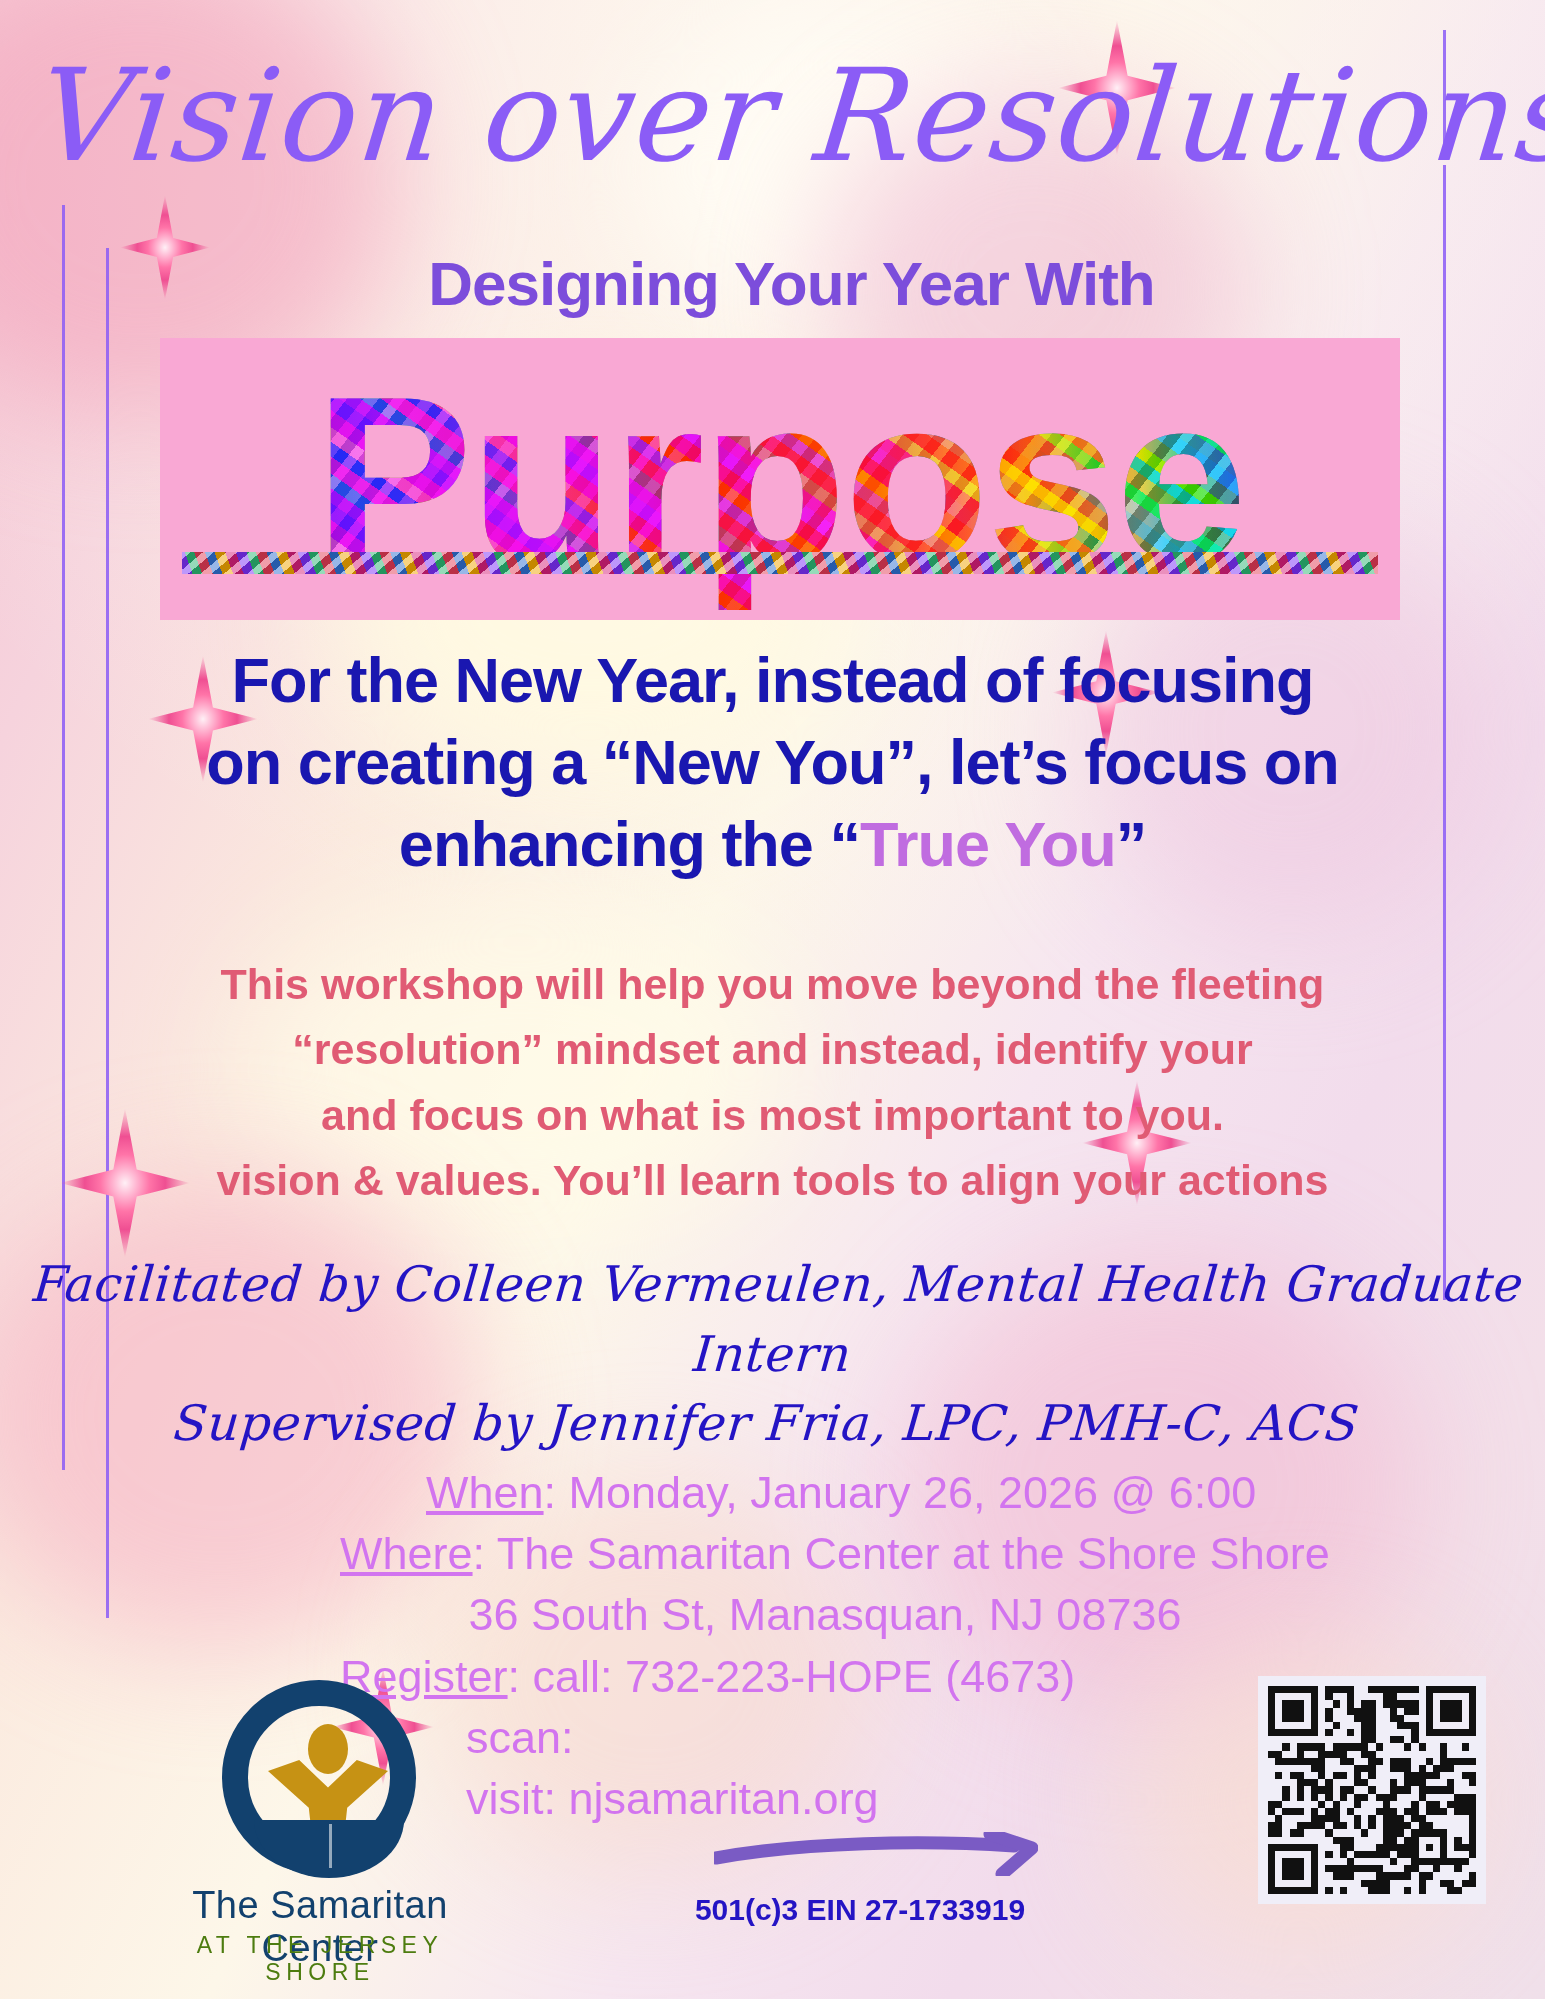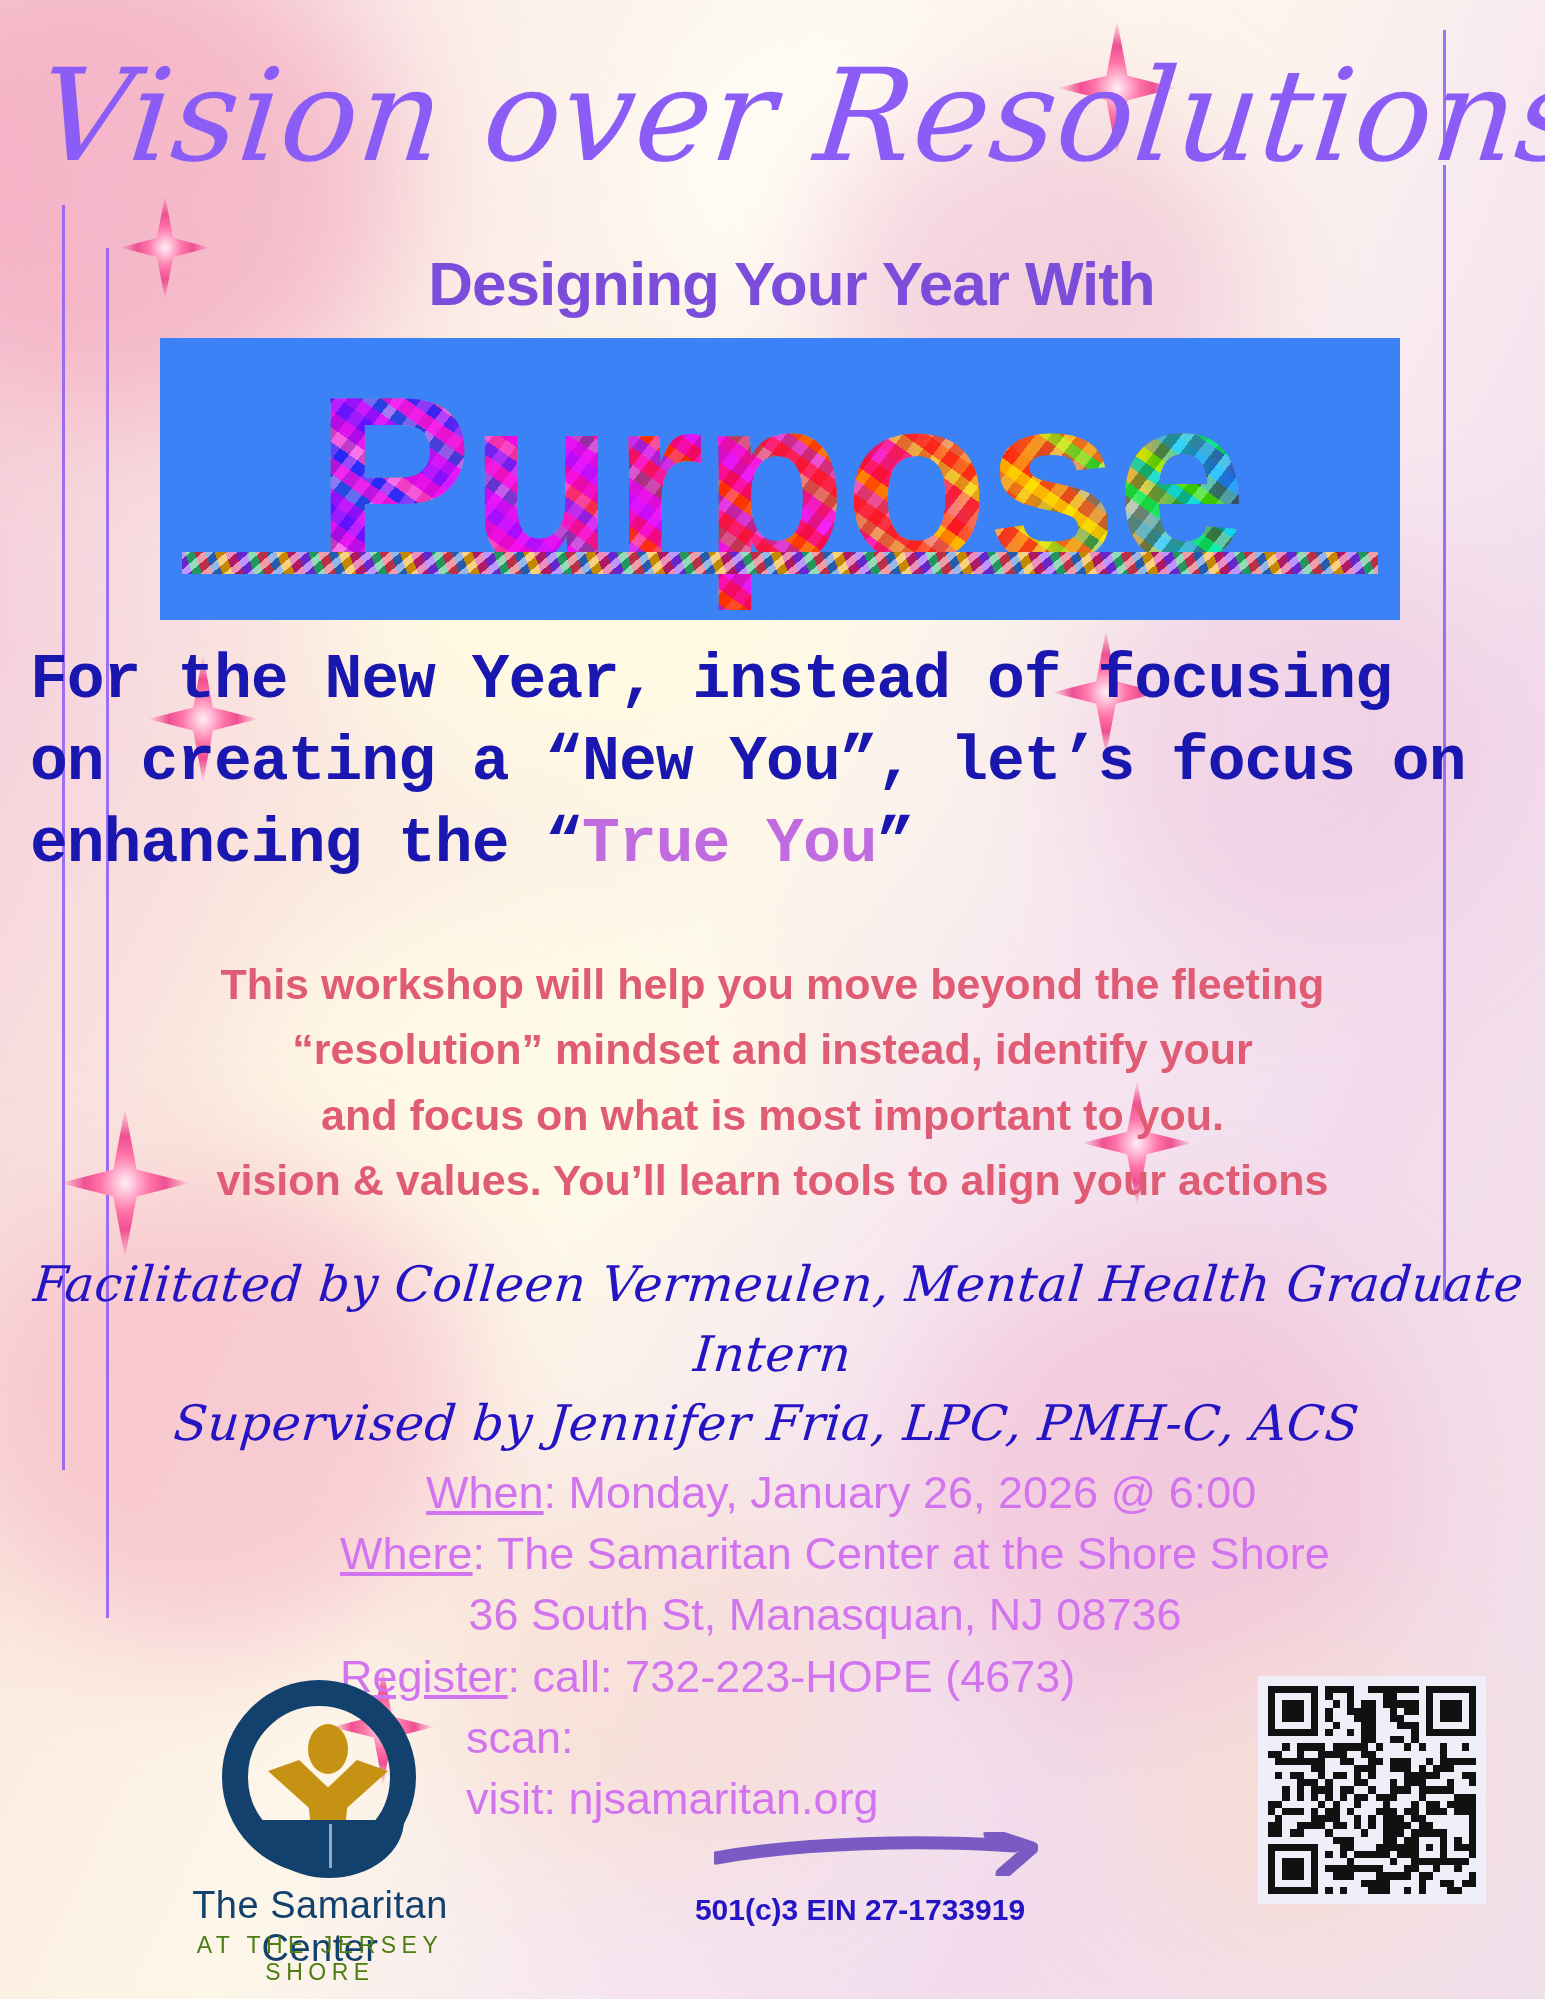--- a/index.html
+++ b/index.html
@@ -60,21 +60,21 @@
     transform:skewX(-6deg);
   }
   .subtitle{
     position:absolute;left:0;top:248px;width:1545px;text-align:center;
     font-size:62px;font-weight:bold;color:#7c4ddb;letter-spacing:-1px;margin-left:19px;
   }
 
   
   .purpose-card{
     position:absolute;left:160px;top:338px;width:1240px;height:282px;
-    background:#3b82f6;
+    background:#f9a8d4;
   }
   .purpose-word{
     position:absolute;left:0;top:0;width:100%;height:100%;
     display:flex;align-items:center;justify-content:center;
     font-size:236px;font-weight:bold;letter-spacing:-2px;
     line-height:1;
     background-image:
       repeating-linear-gradient(35deg, #7b2ff7 0 14px, #b02bd6 14px 26px, #2bb673 26px 38px, #e23a55 38px 52px, #2f6fd0 52px 64px, #f0a500 64px 76px, #d61f7a 76px 90px),
       repeating-linear-gradient(-52deg, rgba(255,255,255,.55) 0 10px, rgba(0,0,0,.18) 10px 21px, rgba(255,255,255,.32) 21px 33px, rgba(0,0,0,.10) 33px 46px),
       linear-gradient(90deg,#5b21b6 0%, #7c3aed 16%, #c026d3 30%, #db2777 44%, #ef4444 58%, #f59e0b 70%, #22c55e 82%, #2563eb 100%);
@@ -86,22 +86,22 @@
   .purpose-rule{
     position:absolute;left:22px;bottom:46px;width:1196px;height:22px;
     background-image:
       repeating-linear-gradient(70deg, #7b2ff7 0 10px, #2bb673 10px 19px, #e23a55 19px 29px, #2f6fd0 29px 38px, #f0a500 38px 48px, #d61f7a 48px 58px),
       repeating-linear-gradient(-40deg, rgba(255,255,255,.5) 0 7px, rgba(0,0,0,.18) 7px 15px);
     background-blend-mode:overlay,normal;
   }
 
   
   .lede{
-    position:absolute;left:30px;top:640px;width:1485px;text-align:left;
-    font-size:63px;font-weight:bold;color:#1a17b0;line-height:1.30;letter-spacing:-1px;font-family:Liberation Mono, monospace;
+    position:absolute;left:30px;top:640px;width:1485px;text-align:center;
+    font-size:63px;font-weight:bold;color:#1a17b0;line-height:1.30;letter-spacing:-1px;
   }
   .lede .true{color:#c06ce0;}
 
   
   .body-copy{
     position:absolute;left:70px;top:952px;width:1405px;text-align:center;
     font-size:43px;font-weight:bold;color:#e05b74;line-height:1.52;
   }
 
   

